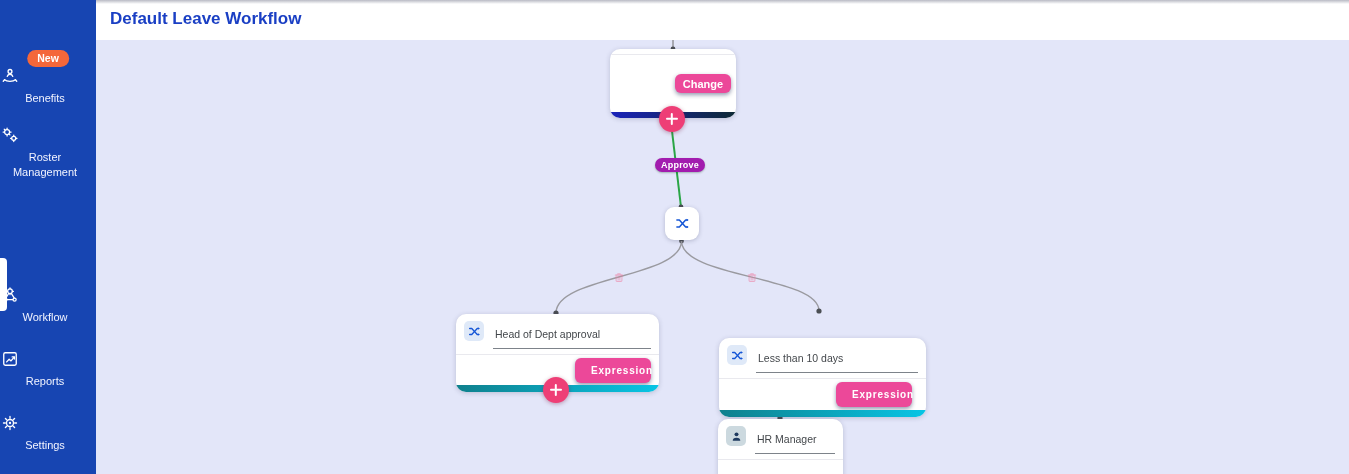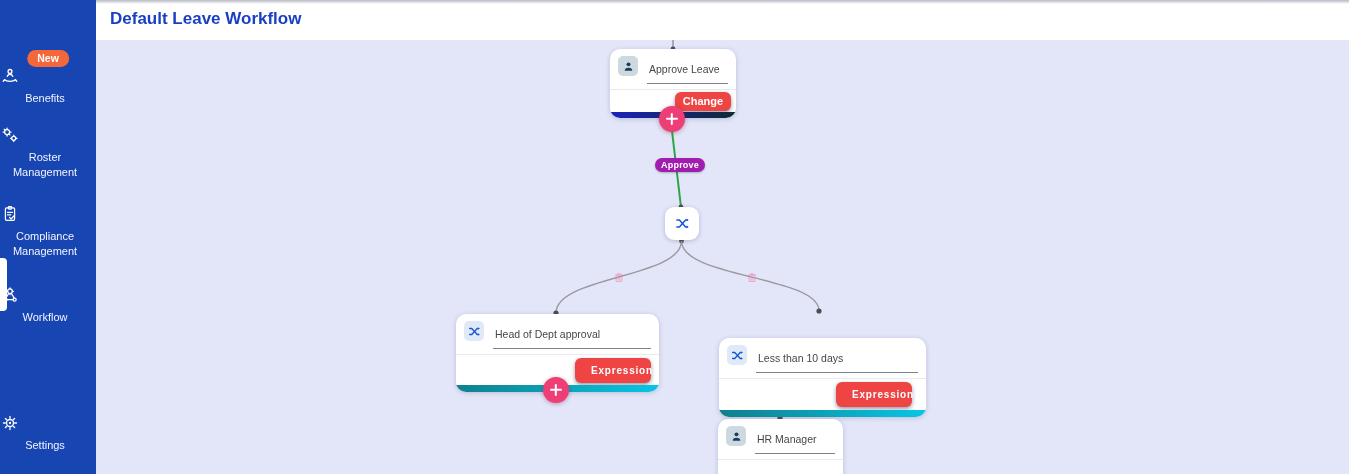--- a/index.html
+++ b/index.html
@@ -35,21 +35,21 @@
   .node-card { position:absolute; background:#fff; border-radius:10px; box-shadow:0 1px 5px rgba(40,45,80,.22);
                display:flex; flex-direction:column; overflow:hidden; }
   .card-row { display:flex; align-items:flex-start; padding:7px 8px 0 8px; }
   .chip { width:20px; height:20px; border-radius:5px; display:flex; align-items:center; justify-content:center; flex:none; }
   .chip-person { background:#ccd9df; }
   .chip-cond { background:#dfe9f8; }
   .title-wrap { flex:1; margin-left:9px; border-bottom:1px solid #7d838a; padding:3px 0 6px 2px; }
   .node-title { font-size:10.5px; color:#43474b; white-space:nowrap; }
   .divider { border-top:1px solid #e9e9ee; margin-top:5px; }
   .btn-row { flex:1; display:flex; align-items:center; justify-content:flex-end; padding-right:5px; }
-  .blue-btn { background:#ef4444; color:#fff; border:none; border-radius:6px; font-family:"Liberation Sans",sans-serif;
+  .blue-btn { background:#ec4899; color:#fff; border:none; border-radius:6px; font-family:"Liberation Sans",sans-serif;
               font-weight:bold; cursor:pointer; box-shadow:0 2px 4px rgba(20,30,80,.45); }
   .btn-change { font-size:11px; width:56px; height:19px; }
   .btn-expr { font-size:10px; letter-spacing:.8px; width:76px; height:25px;padding-left:16px; }
   .bottom-bar { height:7px; flex:none; border-radius:0 0 4px 4px; }
   .bar-navy { background:linear-gradient(90deg,#1b23bb,#0e2a34); height:6px; }
   .bar-teal { background:linear-gradient(90deg,#0f808d,#08c5e5); }
 
   .card-approve { left:514px; top:9px;  width:126px; height:69px; }
   .card-left    { left:360px; top:274px; width:203px; height:78px; }
   .card-right   { left:623px; top:270px; width:207px; height:79px;margin-top:28px; }
@@ -97,42 +97,41 @@
     <div class="nav-item ni-roster">
       <svg class="nav-icon" viewBox="0 0 24 24" fill="none" stroke="#fff" stroke-width="1.5" stroke-linecap="round">
         <circle cx="8.5" cy="8.5" r="3"></circle>
           <path d="M8.5,3.7 v1.6 M8.5,11.7 v1.6 M3.7,8.5 h1.6 M11.7,8.5 h1.6 M5.1,5.1 l1.1,1.1 M10.8,10.8 l1.1,1.1"></path>
         <circle cx="16.5" cy="16" r="2.5"></circle>
           <path d="M16.5,12.1 v1.4 M16.5,18.5 v1.4 M12.6,16 h1.4 M19,16 h1.4"></path>
       </svg>
       <span class="nav-label">Roster Management</span>
     </div>
 
-    <div class="nav-item ni-compliance">
-      <svg class="nav-icon" viewBox="0 0 24 24" fill="none" stroke="#fff" stroke-width="1.5" stroke-linecap="round" stroke-linejoin="round">
-        <rect x="6.5" y="4.5" width="11" height="15" rx="1.5"></rect>
-          <rect x="10" y="3" width="4" height="3" rx="1"></rect>
-        <path d="M9,10 h6 M9,13 h4"></path>
-          <path d="M11.5,16.2 l1.8,1.8 l3.4,-3.6"></path>
-      </svg>
-      <span class="nav-label">Compliance Management</span>
-    </div>
 
     <div class="nav-item ni-workflow">
       <svg class="nav-icon" viewBox="0 0 24 24" fill="none" stroke="#fff" stroke-width="1.5" stroke-linecap="round">
         <circle cx="12" cy="7.5" r="2.8"></circle>
           <path d="M12,3.4 v1.3 M12,10.3 v1.3 M7.9,7.5 h1.3 M14.8,7.5 h1.3"></path>
         <path d="M10.5,10 L7,15.5 M13.5,10 L17,15.5"></path>
         <circle cx="6.5" cy="17.5" r="1.9"></circle>
           <circle cx="17.5" cy="17.5" r="1.9"></circle>
           <path d="M8.5,17.5 h7"></path>
       </svg>
       <span class="nav-label">Workflow</span>
     </div>
 
+    <div class="nav-item ni-reports">
+      <svg class="nav-icon" viewBox="0 0 24 24" fill="none" stroke="#fff" stroke-width="1.6" stroke-linecap="round" stroke-linejoin="round">
+        <rect x="4.5" y="4.5" width="15" height="15" rx="1.8"></rect>
+        <path d="M8,15.5 l3,-3.2 l2.2,2 l3.8,-4.6"></path>
+          <path d="M14.6,9.5 h2.6 v2.6"></path>
+      </svg>
+      <span class="nav-label">Reports</span>
+    </div>
 
     <div class="nav-item ni-settings">
       <svg class="nav-icon" viewBox="0 0 24 24" fill="none" stroke="#fff" stroke-width="1.6" stroke-linecap="round">
         <circle cx="12" cy="12" r="4.2"></circle>
         <path d="M12,4.2 v2.2 M12,17.6 v2.2 M4.2,12 h2.2 M17.6,12 h2.2 M6.5,6.5 l1.6,1.6 M15.9,15.9 l1.6,1.6 M17.5,6.5 l-1.6,1.6 M8.1,15.9 l-1.6,1.6"></path>
         <circle cx="12" cy="12" r="1.4" fill="#fff" stroke="none"></circle>
       </svg>
       <span class="nav-label">Settings</span>
     </div>
   </aside>
@@ -166,31 +165,20 @@
       <svg class="trash trash-right" viewBox="0 0 24 24" fill="none" stroke="#ee7ba0" stroke-width="1.8" stroke-linecap="round">
         <rect x="7" y="8.5" width="10" height="11" rx="1.5"></rect>
           <path d="M5.5,8.5 h13 M10,8.5 v-2 h4 v2 M10.5,11.5 v5 M13.5,11.5 v5"></path>
       </svg>
       <svg class="trash trash-low" viewBox="0 0 24 24" fill="none" stroke="#ee7ba0" stroke-width="1.8" stroke-linecap="round">
         <rect x="7" y="8.5" width="10" height="11" rx="1.5"></rect>
           <path d="M5.5,8.5 h13 M10,8.5 v-2 h4 v2 M10.5,11.5 v5 M13.5,11.5 v5"></path>
       </svg>
 
       <div class="node-card card-approve">
-        <div class="card-row">
-          <span class="chip chip-person">
-            <svg width="13" height="13" viewBox="0 0 24 24" fill="#1f3a5f">
-                <circle cx="12" cy="8" r="3.6"></circle>
-                <path d="M5,20 a7,5.6 0 0 1 14,0 z"></path>
-              </svg>
-          </span>
-          <span class="title-wrap">
-            <span class="node-title">Approve Leave</span>
-          </span>
-        </div>
         <div class="divider"></div>
         <div class="btn-row">
           <button class="blue-btn btn-change">Change</button>
         </div>
         <div class="bottom-bar bar-navy"></div>
       </div>
       <button class="plus-btn plus-top"></button>
 
       <span class="edge-pill">Approve</span>
 

